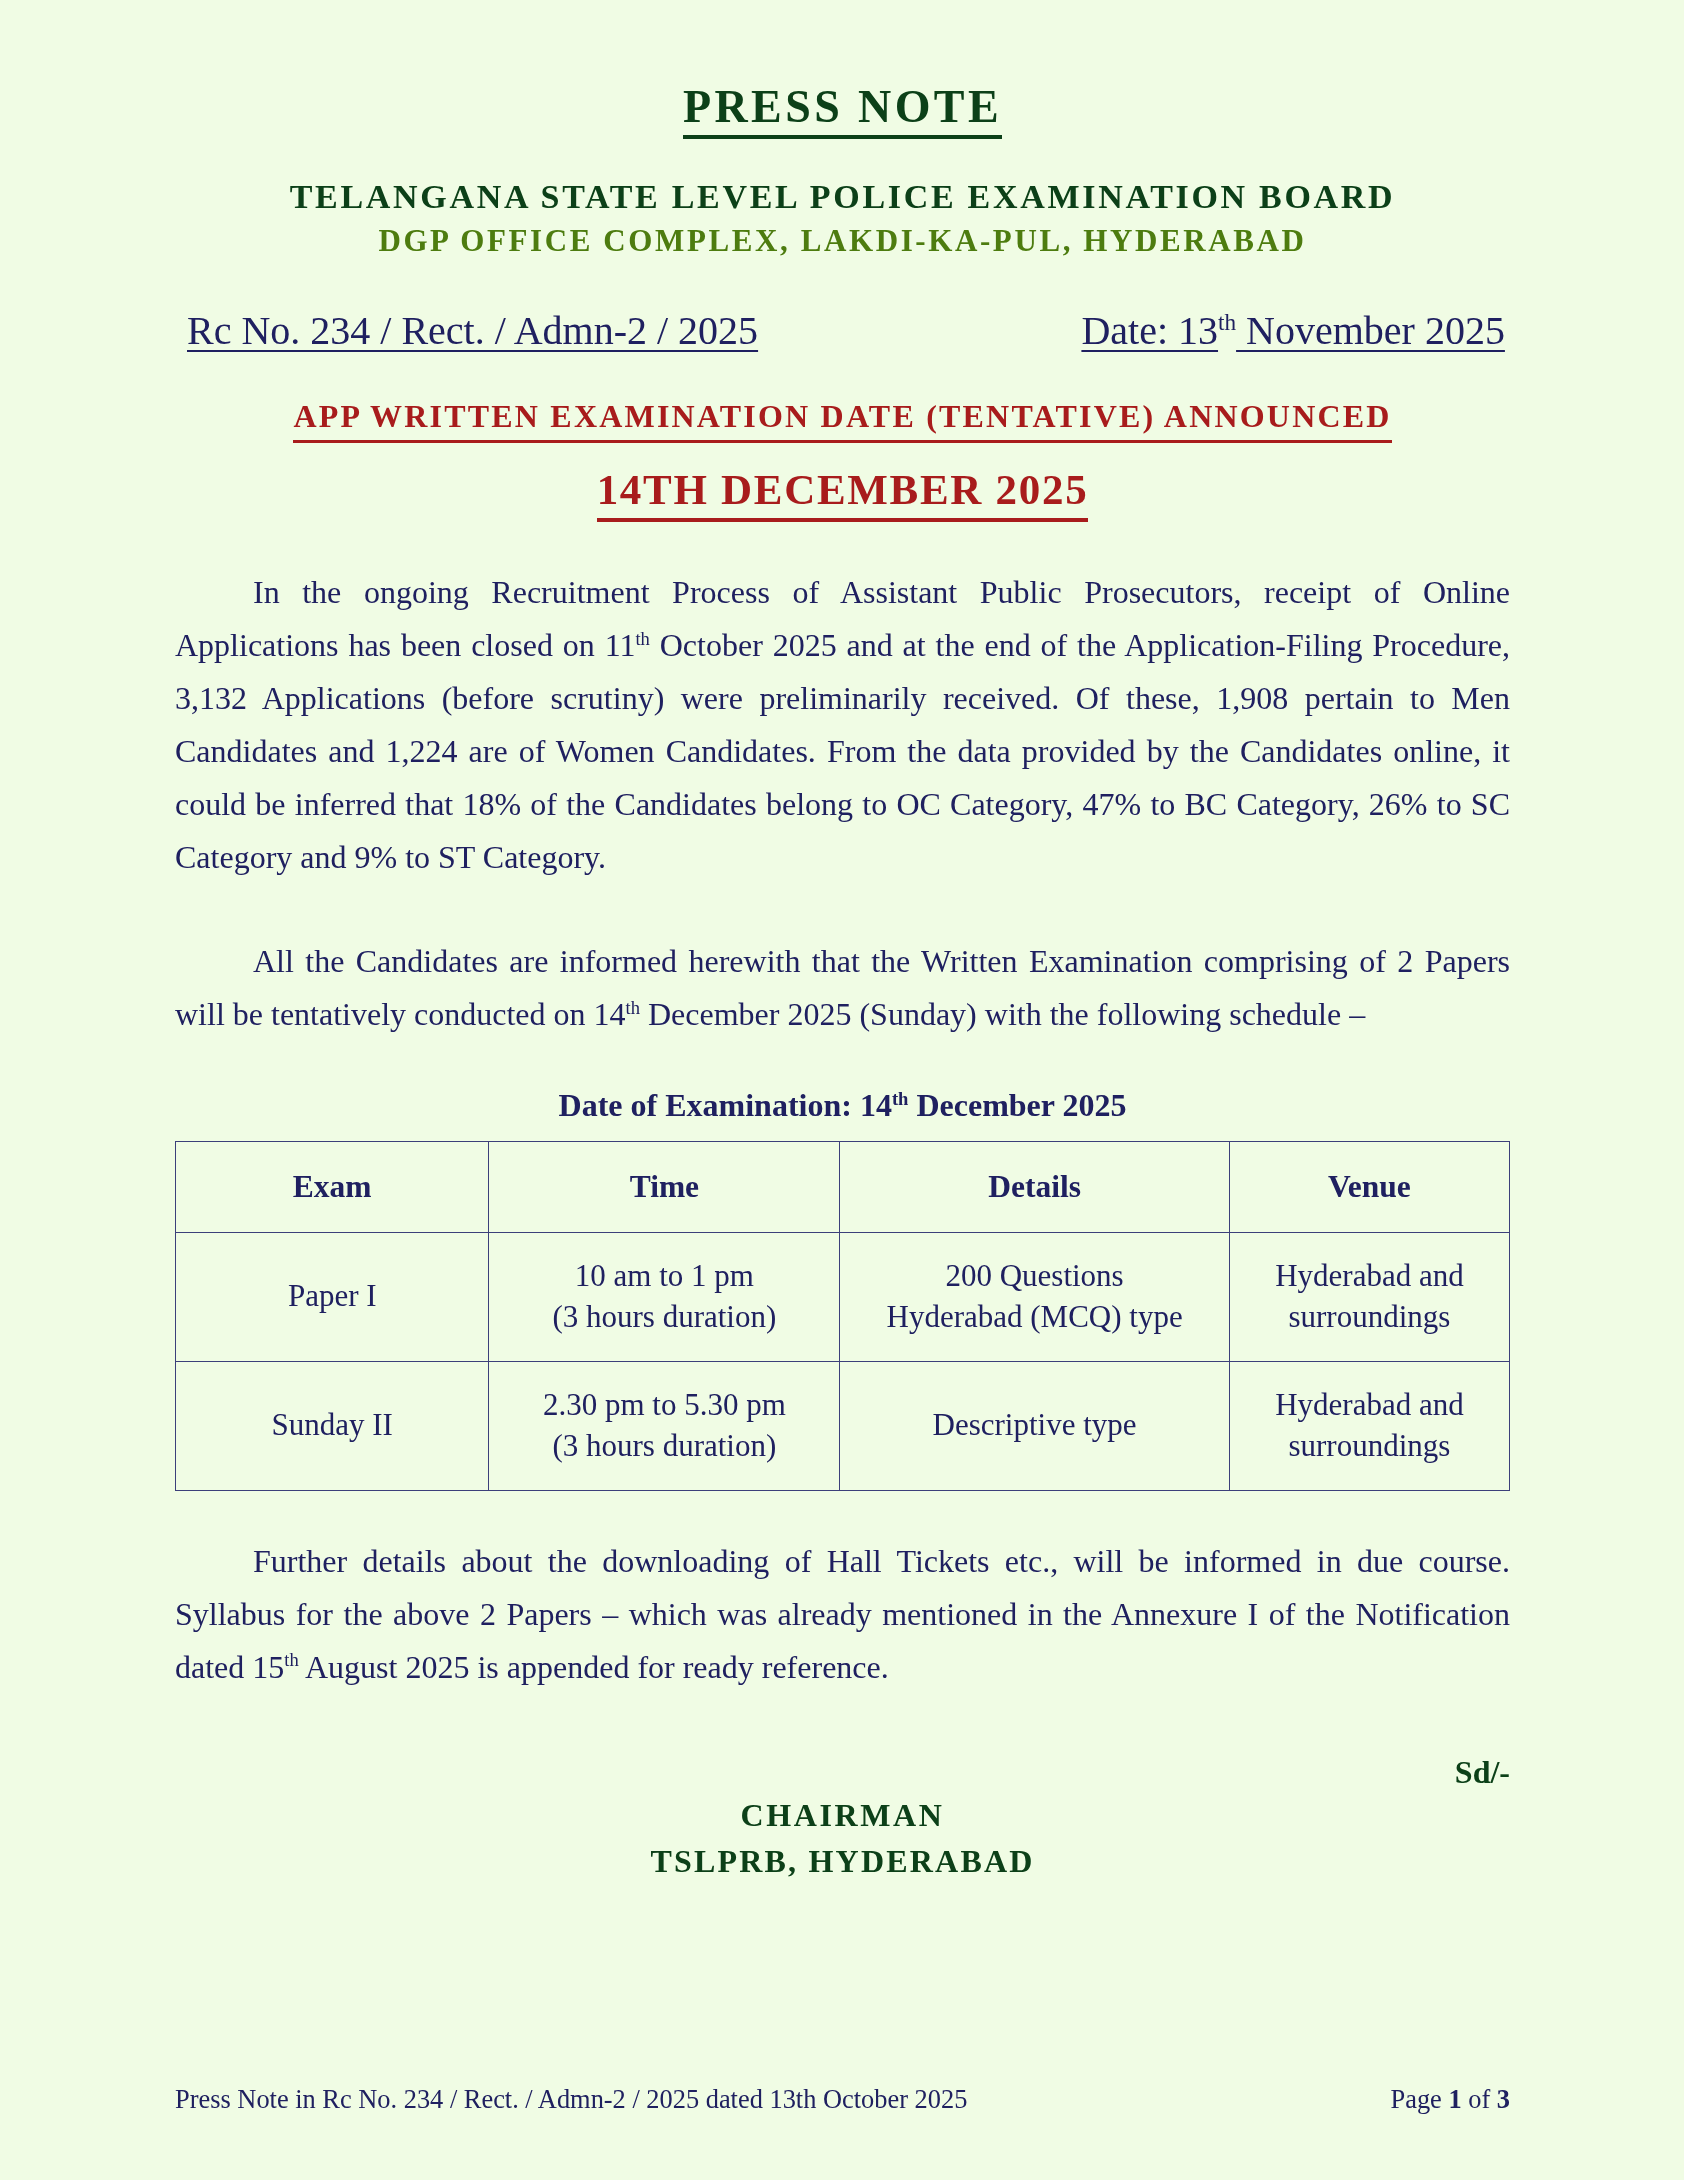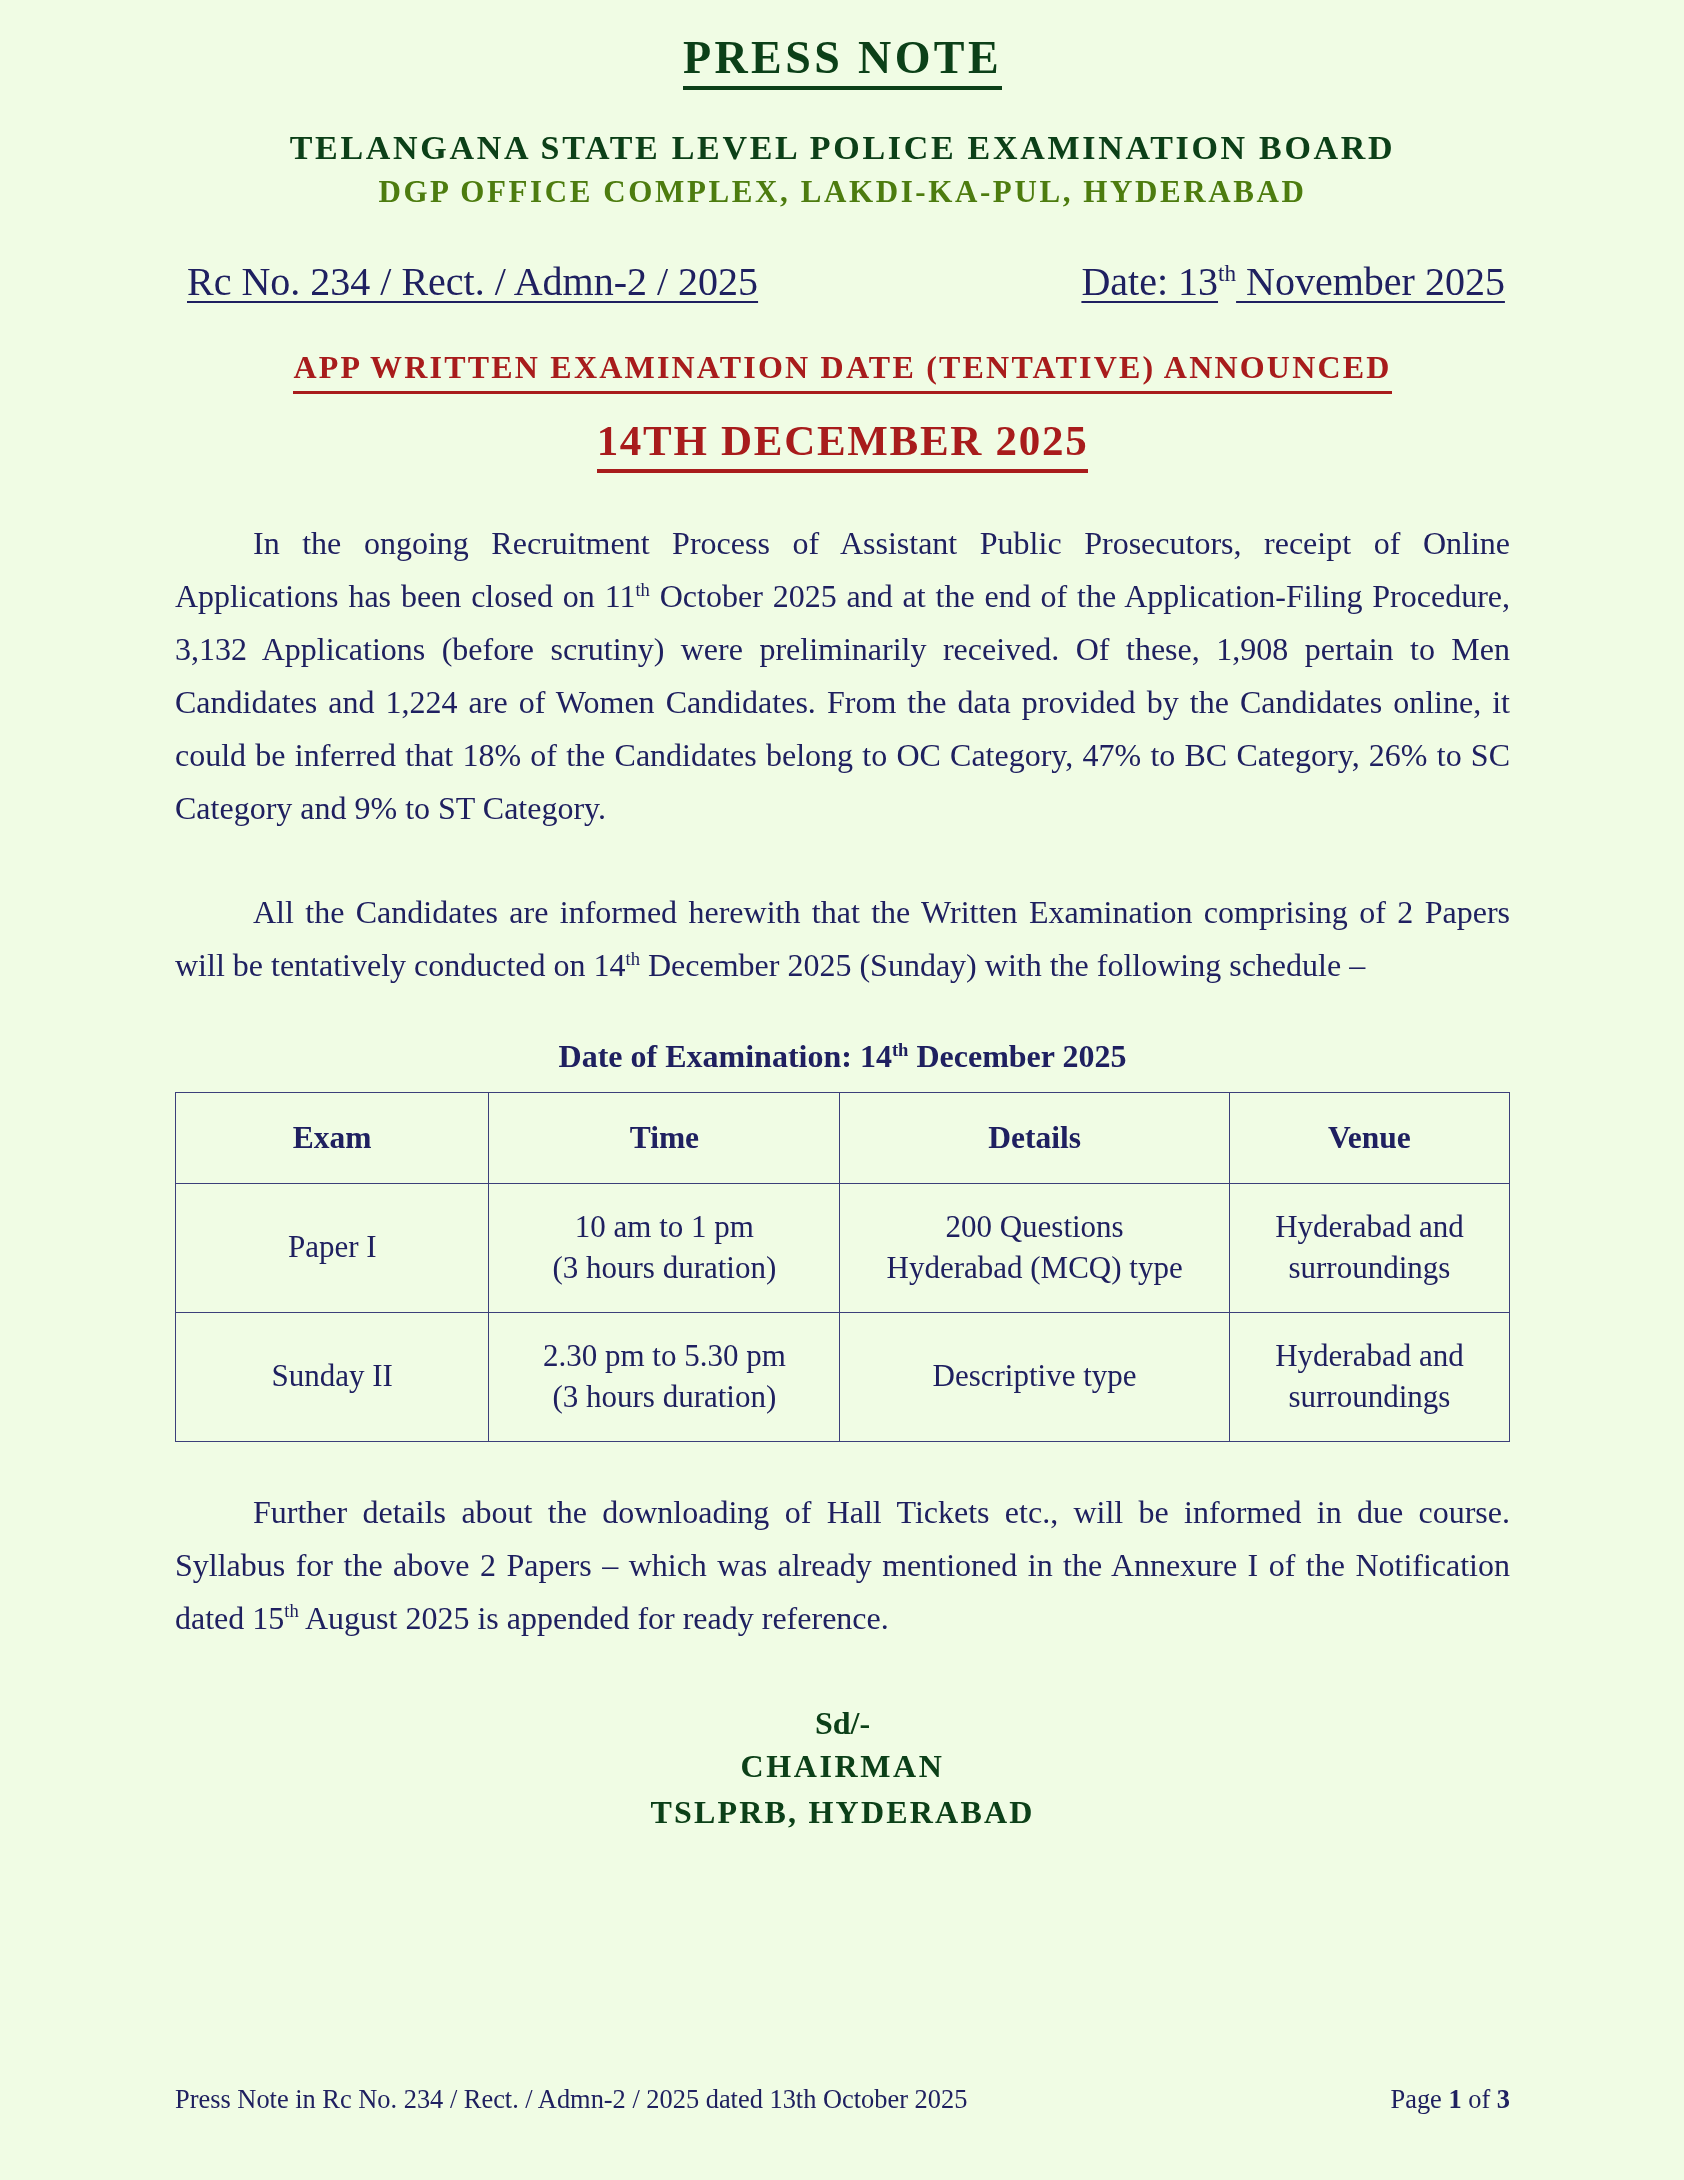--- a/index.html
+++ b/index.html
@@ -18,21 +18,21 @@
   .page {
     position: relative;
     width: 1685px;
     height: 2181px;
     box-sizing: border-box;
     padding: 0 175px;
   }
 
   
   .masthead {
-    padding-top: 34px;
+    padding-top: 83px;
     text-align: center;
     font-family: Liberation Serif, serif;
   }
   .press-note {
     display: inline-block;
     font-size: 46px;
     font-weight: bold;
     color: #0c4018;
     letter-spacing: 3.4px;
     border-bottom: 4.3px solid #0c4018;
@@ -173,20 +173,21 @@
   
   .sign {
     margin-top: 58px;
     text-align: center;
     color: #0c4018;
     font-weight: bold;
   }
   .sign .sd {
     font-size: 32px;
     line-height: 1.3;
+    text-align: right;
   }
   .sign .name {
     font-size: 32px;
     letter-spacing: 1.7px;
     line-height: 1.42;
     margin-top: 3.4px;
   }
   .sign .name .ips { font-size: 0.78em; }
   .sign .role {
     font-size: 32px;

